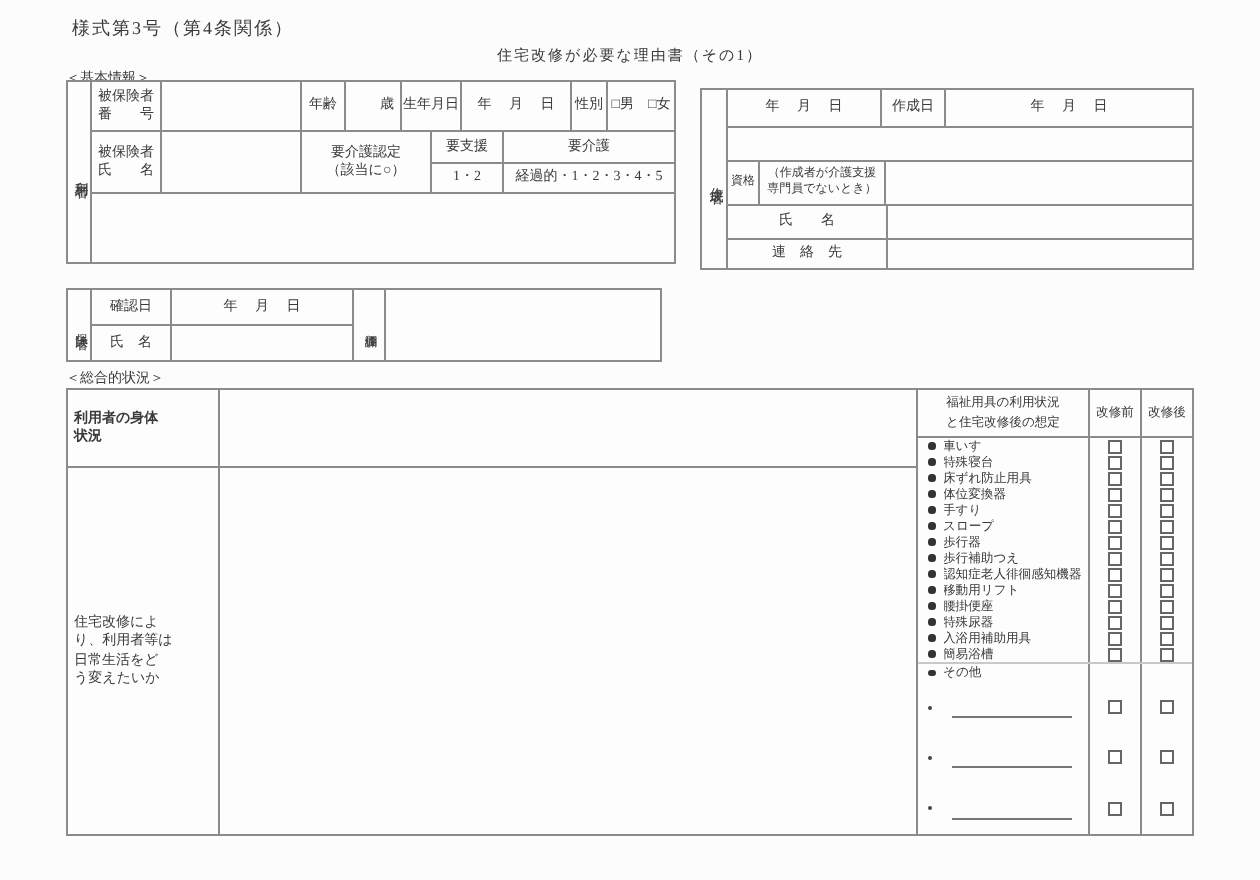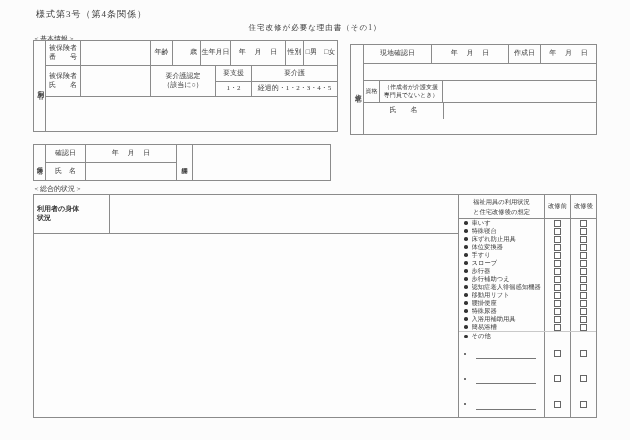--- a/index.html
+++ b/index.html
@@ -73,36 +73,39 @@
       <div class="r bt" style="flex:1;">
         <div class="c" style="flex:1;"></div>
       </div>
     </div>
   </div>
 
   <div class="tbl" style="left:350px;top:44px;width:247px;height:91px;">
     <div class="c vtext br" style="width:13px;flex:none;">作成者</div>
     <div class="col">
       <div class="r" style="height:18px;flex:none;">
-        <div class="c br" style="width:68px;flex:none;">現地確認日</div>
         <div class="c br" style="width:77px;flex:none;">年　 月　 日</div>
         <div class="c br" style="width:32px;flex:none;">作成日</div>
         <div class="c" style="flex:1;">年　 月　 日</div>
       </div>
       <div class="r bt" style="height:17px;flex:none;">
         <div class="c" style="flex:1;"></div>
       </div>
       <div class="r bt" style="height:22px;flex:none;">
         <div class="c br small" style="width:16px;flex:none;">資格</div>
         <div class="c br small" style="width:63px;flex:none;">（作成者が介護支援
 専門員でないとき）</div>
         <div class="c" style="flex:1;"></div>
       </div>
       <div class="r bt" style="height:17px;flex:none;">
         <div class="c br" style="width:80px;flex:none;">氏　　名</div>
+        <div class="c" style="flex:1;"></div>
+      </div>
+      <div class="r bt" style="flex:1;">
+        <div class="c br" style="width:80px;flex:none;">連　絡　先</div>
         <div class="c" style="flex:1;"></div>
       </div>
     </div>
   </div>
 
   <div class="tbl" style="left:33px;top:144px;width:298px;height:37px;">
     <div class="c vtext br" style="width:12px;flex:none;font-size:6.5px;">保険者</div>
     <div class="col" style="width:130px;flex:none;">
       <div class="r" style="flex:1;">
         <div class="c br" style="width:40px;flex:none;">確認日</div>
@@ -121,20 +124,24 @@
 
   <div class="tbl" style="left:33px;top:194px;width:564px;height:224px;">
 
     <div class="col" style="flex:1;">
       <div class="r" style="height:38px;flex:none;">
         <div class="c br left" style="width:76px;flex:none;font-weight:bold;">利用者の身体
 状況</div>
         <div class="c" style="flex:1;"></div>
       </div>
       <div class="r bt" style="flex:1;">
+        <div class="c br left" style="width:76px;flex:none;">住宅改修によ
+り、利用者等は
+日常生活をど
+う変えたいか</div>
         <div class="c" style="flex:1;"></div>
       </div>
     </div>
 
     <div class="col bl" style="width:137px;flex:none;">
       <div class="r" style="height:24px;flex:none;border-bottom:1px solid #8b8b8b;">
         <div class="c hdr2" style="flex:1;">福祉用具の利用状況
 と住宅改修後の想定</div>
         <div class="cbcol bl item-label">改修前</div>
         <div class="cbcol bl item-label">改修後</div>

